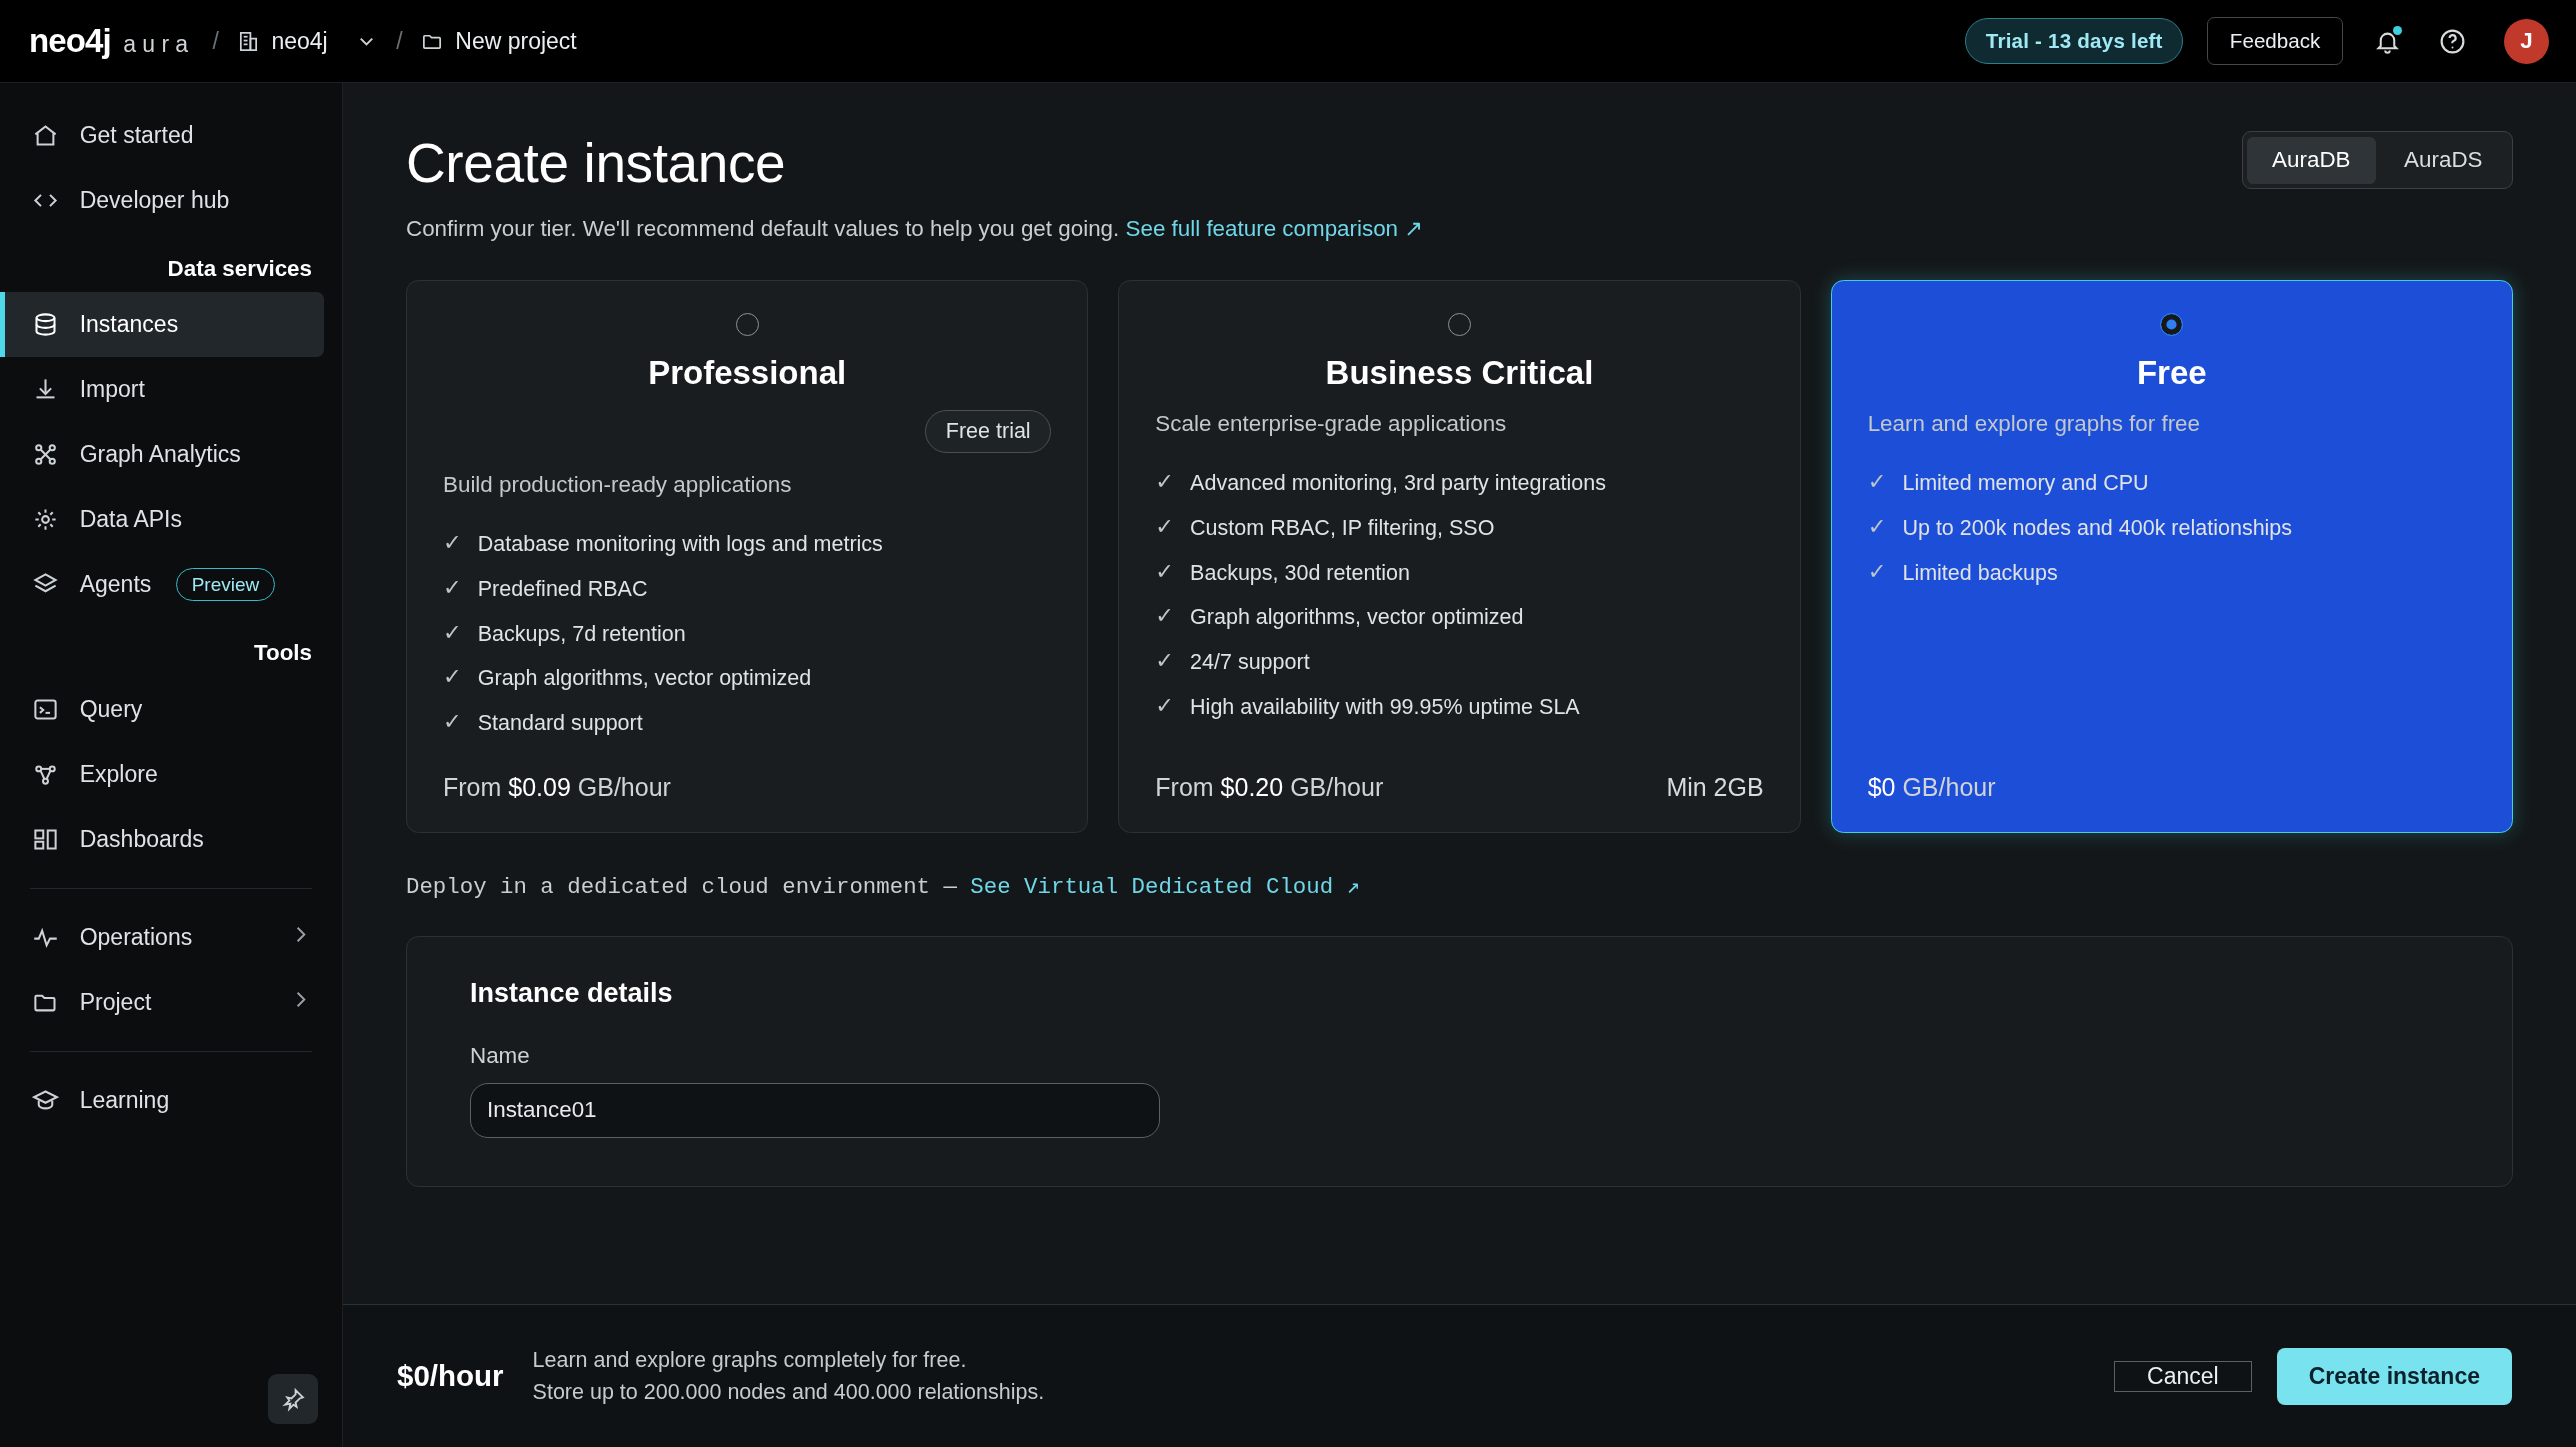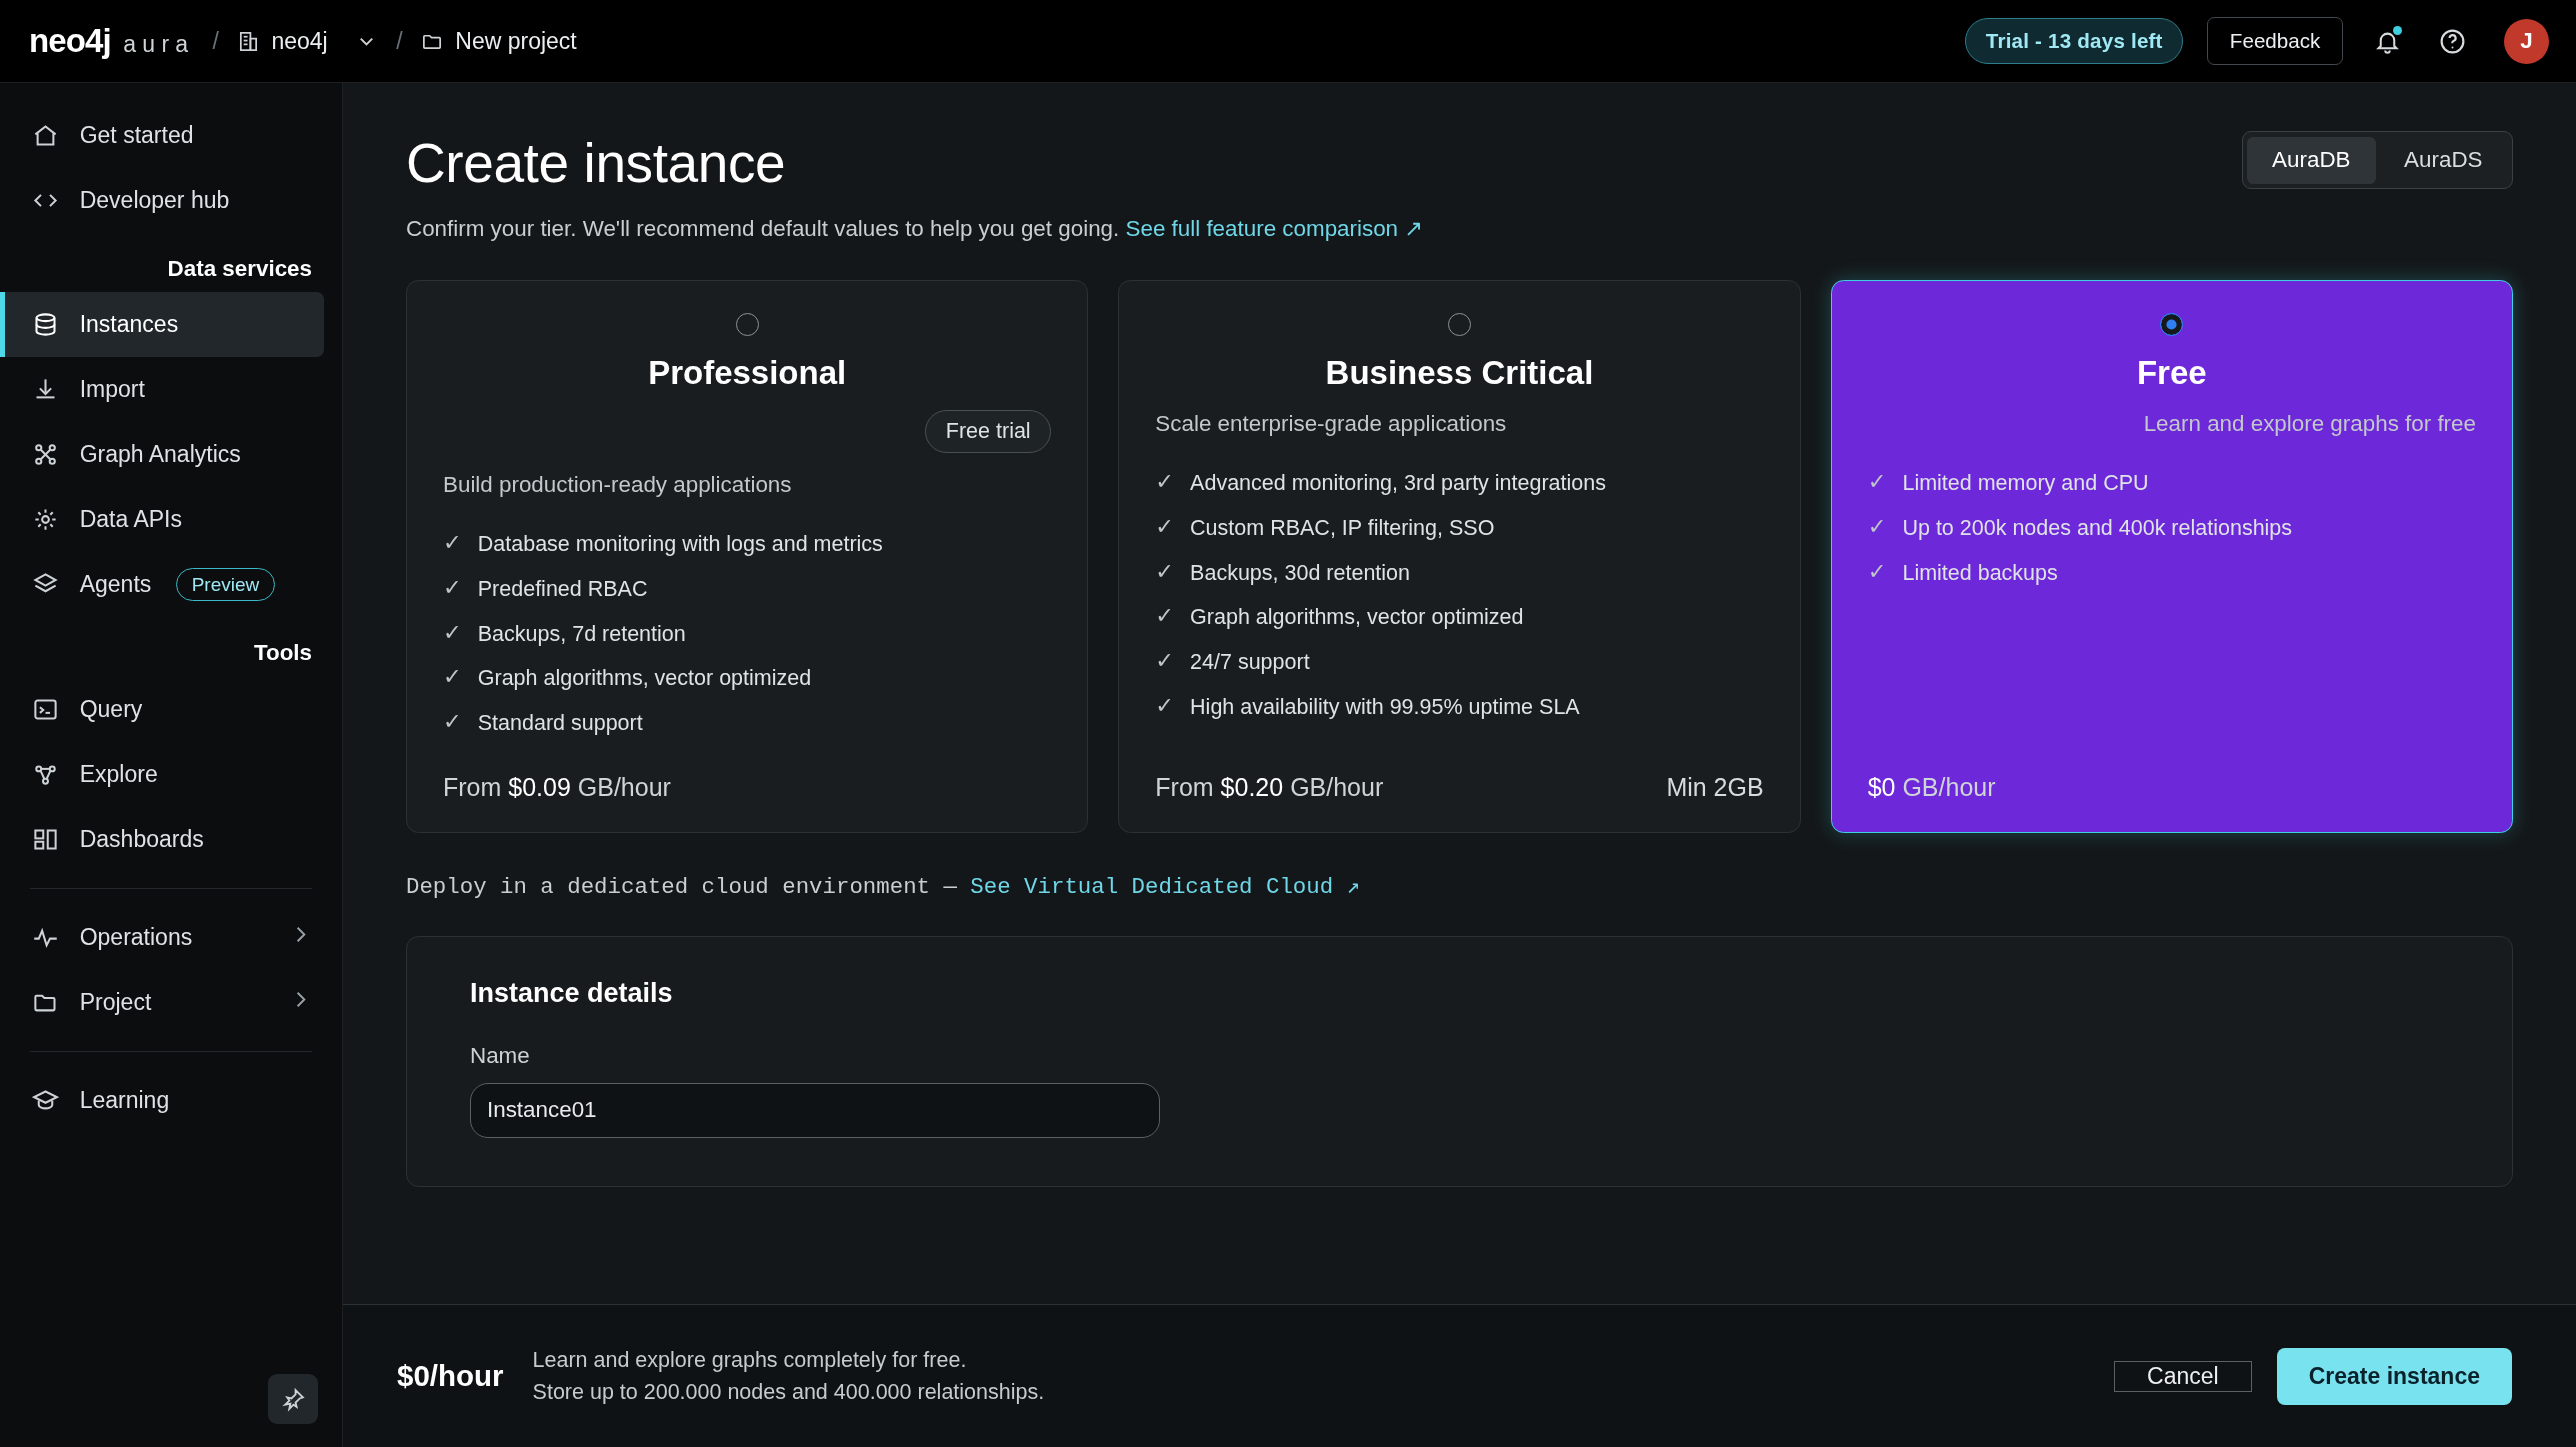--- a/index.html
+++ b/index.html
@@ -121,22 +121,21 @@
   
   .cards { display: flex; gap: 30px; margin-top: 38px; }
   .card {
     flex: 1; background: #191d20; border: 0.9px solid #2b3135; border-radius: 12.5px;
     padding: 32px 36px 30px; position: relative; min-height: 553px;
     display: flex; flex-direction: column;
   }
   .card.selected {
     border: 1.8px solid #3ecfe0;
     box-shadow: 0 0 19.7px rgba(62,207,224,.28);
-    background: #6d28d9;
-    text-align: right;
+    background: #1d4ed8;
   }
   .card-head { display: flex; align-items: center; gap: 18px; flex-direction: column; }
   .radio { width: 23px; height: 23px; border-radius: 50%; border: 1.8px solid #8b9399; flex: none; }
   .radio.on { border-color: #2f7ff0; background: #2f7ff0; box-shadow: inset 0 0 0 5.4px #15191c; }
   .card-title { font-size: 33px; font-weight: 700; color: #fff; }
   .chip-trial {
     margin-left: auto; border: 0.9px solid #4a5055; color: #dfe3e6; background: #1e2326;
     border-radius: 894px; font-size: 21.5px; padding: 8px 19.7px;
   }
   .card-sub { margin-top: 19.7px; font-size: 22.4px; color: #c2c8cc; }

